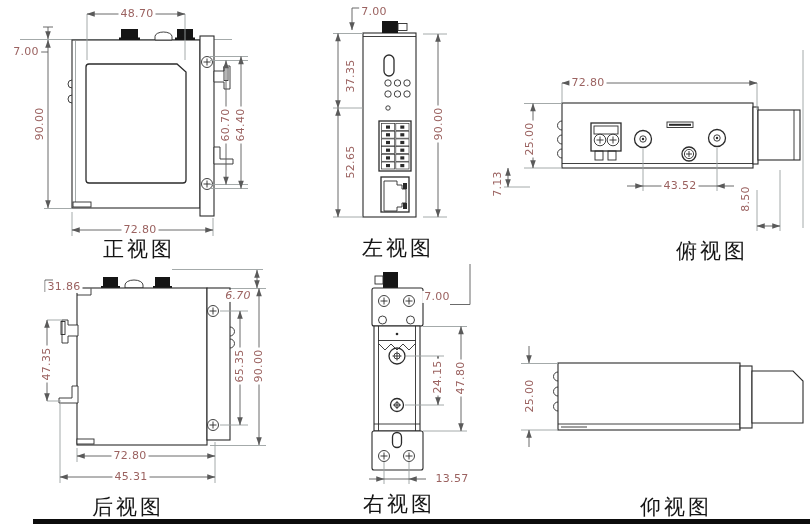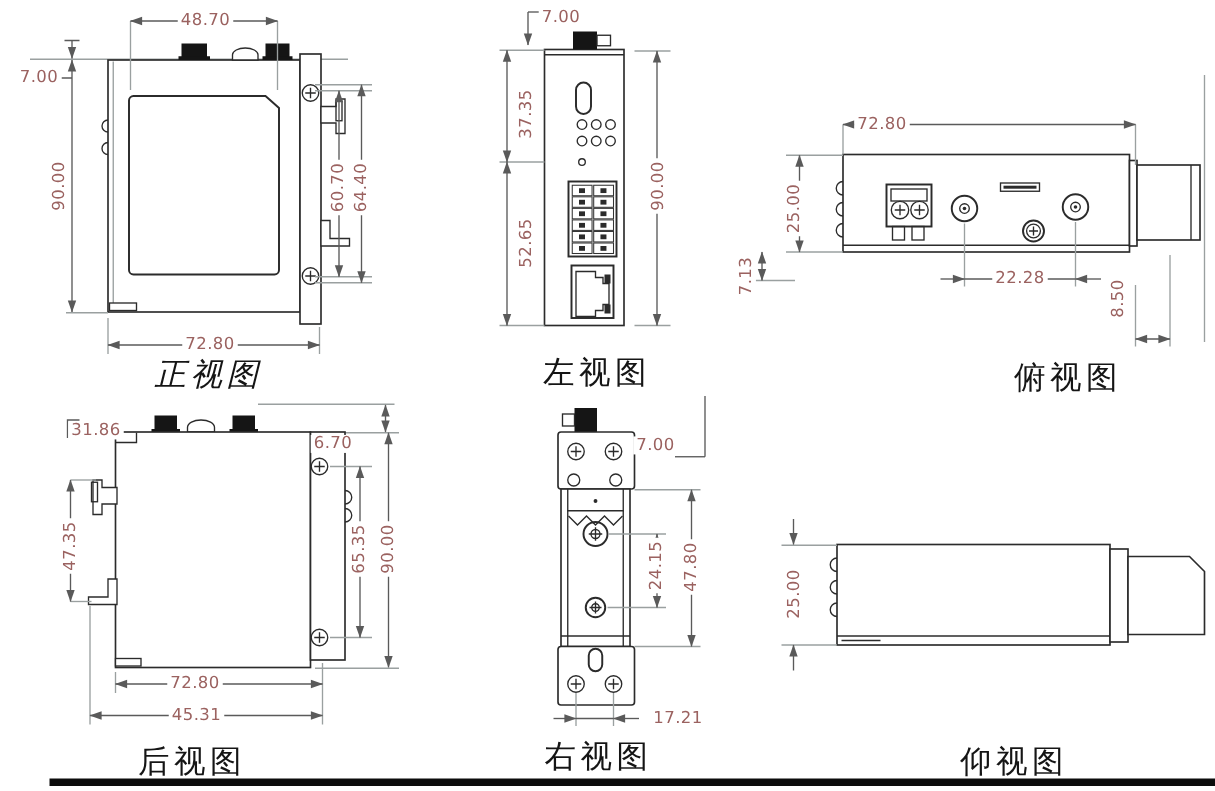--- a/index.html
+++ b/index.html
@@ -280,39 +280,39 @@
   <span class="dim" style="left:140px;top:230px;">72.80</span>
 
   <span class="dim" style="left:374px;top:12px;">7.00</span>
   <span class="dim v" style="left:351px;top:76px;">37.35</span>
   <span class="dim v" style="left:351px;top:162px;">52.65</span>
   <span class="dim v" style="left:439px;top:124px;">90.00</span>
 
   <span class="dim" style="left:588px;top:83px;">72.80</span>
   <span class="dim v" style="left:530px;top:139px;">25.00</span>
   <span class="dim v" style="left:498px;top:184px;">7.13</span>
-  <span class="dim" style="left:680px;top:186px;">22.28</span>
+  <span class="dim" style="left:680px;top:186px;">43.52</span>
   <span class="dim v" style="left:746px;top:199px;">8.50</span>
 
   <span class="dim" style="left:64px;top:287px;">31.86</span>
   <span class="dim v" style="left:47px;top:364px;">47.35</span>
-  <span class="dim" style="left:222px;top:296px;">6.70</span>
+  <span class="dim" style="left:238px;top:296px;font-style:italic;">6.70</span>
   <span class="dim v" style="left:240px;top:366px;">65.35</span>
   <span class="dim v" style="left:259px;top:366px;">90.00</span>
   <span class="dim" style="left:130px;top:456px;">72.80</span>
   <span class="dim" style="left:131px;top:477px;">45.31</span>
 
   <span class="dim" style="left:437px;top:297px;">7.00</span>
   <span class="dim v" style="left:438px;top:377px;">24.15</span>
   <span class="dim v" style="left:461px;top:378px;">47.80</span>
-  <span class="dim" style="left:452px;top:479px;">17.21</span>
+  <span class="dim" style="left:452px;top:479px;">13.57</span>
 
   <span class="dim v" style="left:530px;top:396px;">25.00</span>
 
-  <span class="vlabel" style="left:139px;top:250px;font-style:italic;">正视图</span>
+  <span class="vlabel" style="left:139px;top:250px;">正视图</span>
   <span class="vlabel" style="left:398px;top:249px;">左视图</span>
   <span class="vlabel" style="left:676px;top:252px;margin-left:36px;">俯视图</span>
   <span class="vlabel" style="left:128px;top:508px;">后视图</span>
   <span class="vlabel" style="left:399px;top:505px;">右视图</span>
   <span class="vlabel" style="left:676px;top:508px;text-align:center;">仰视图</span>
 
   <div class="footer-bar" style="left:33px;top:519px;width:777px;height:5px;"></div>
 </div>
 
 </body></html>

